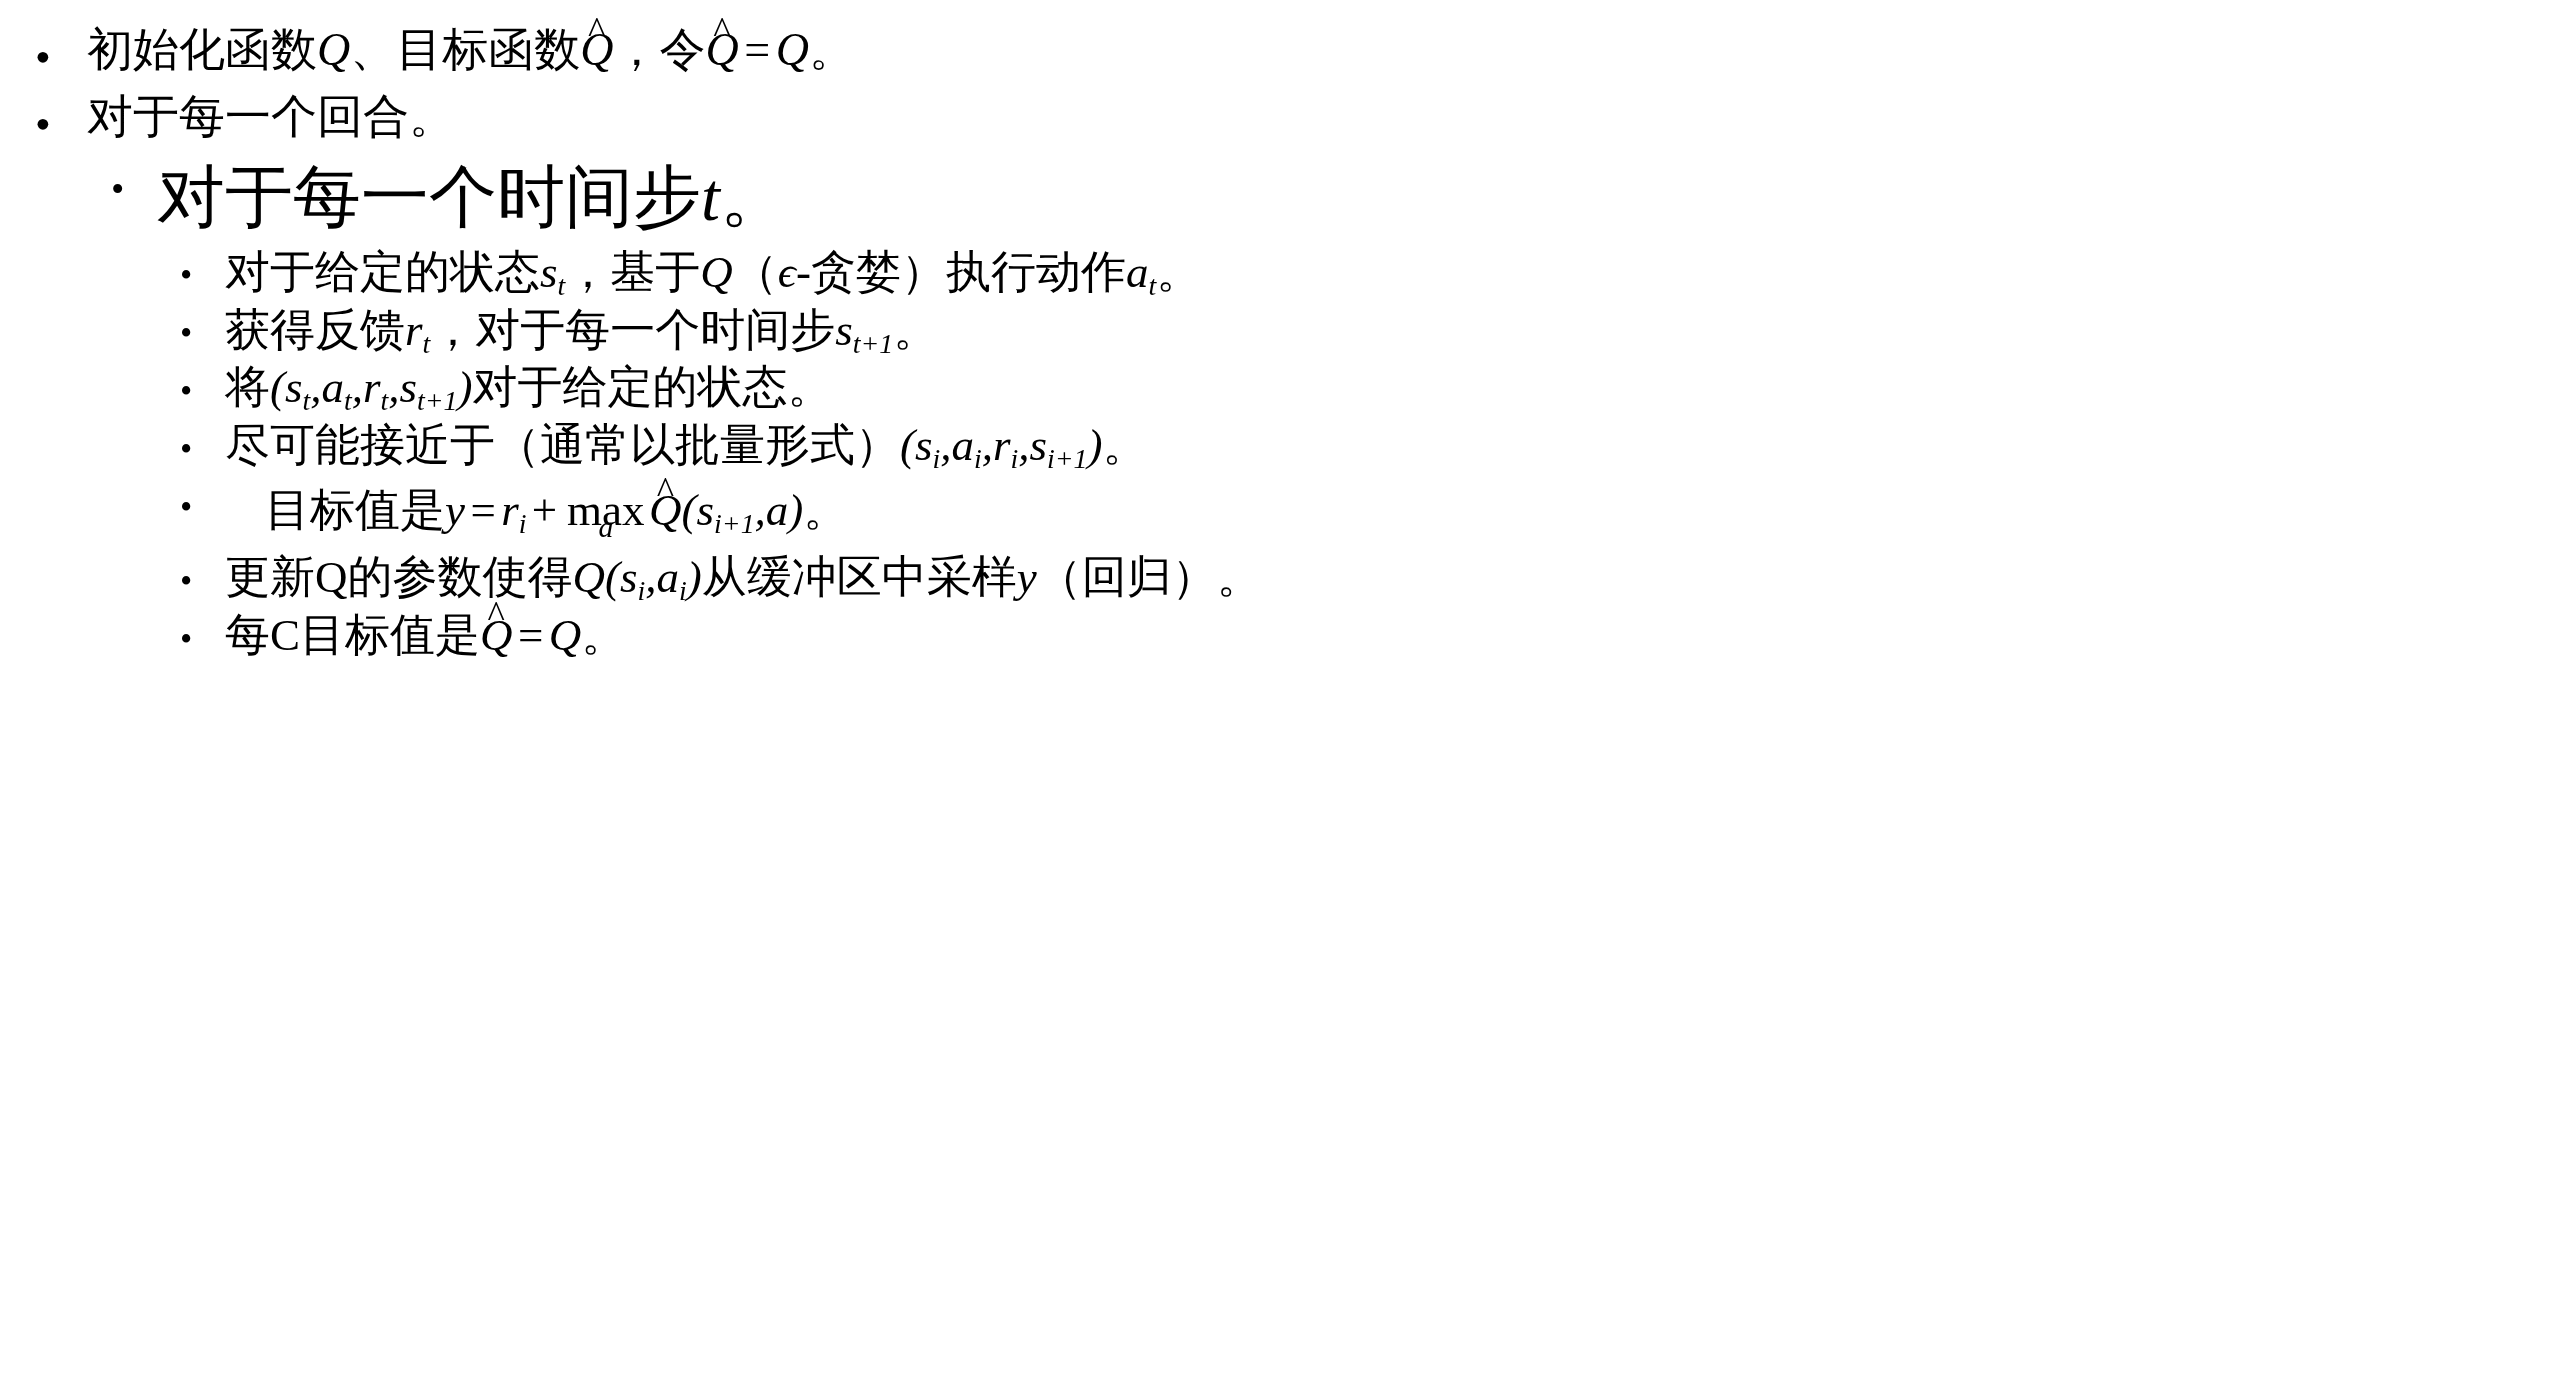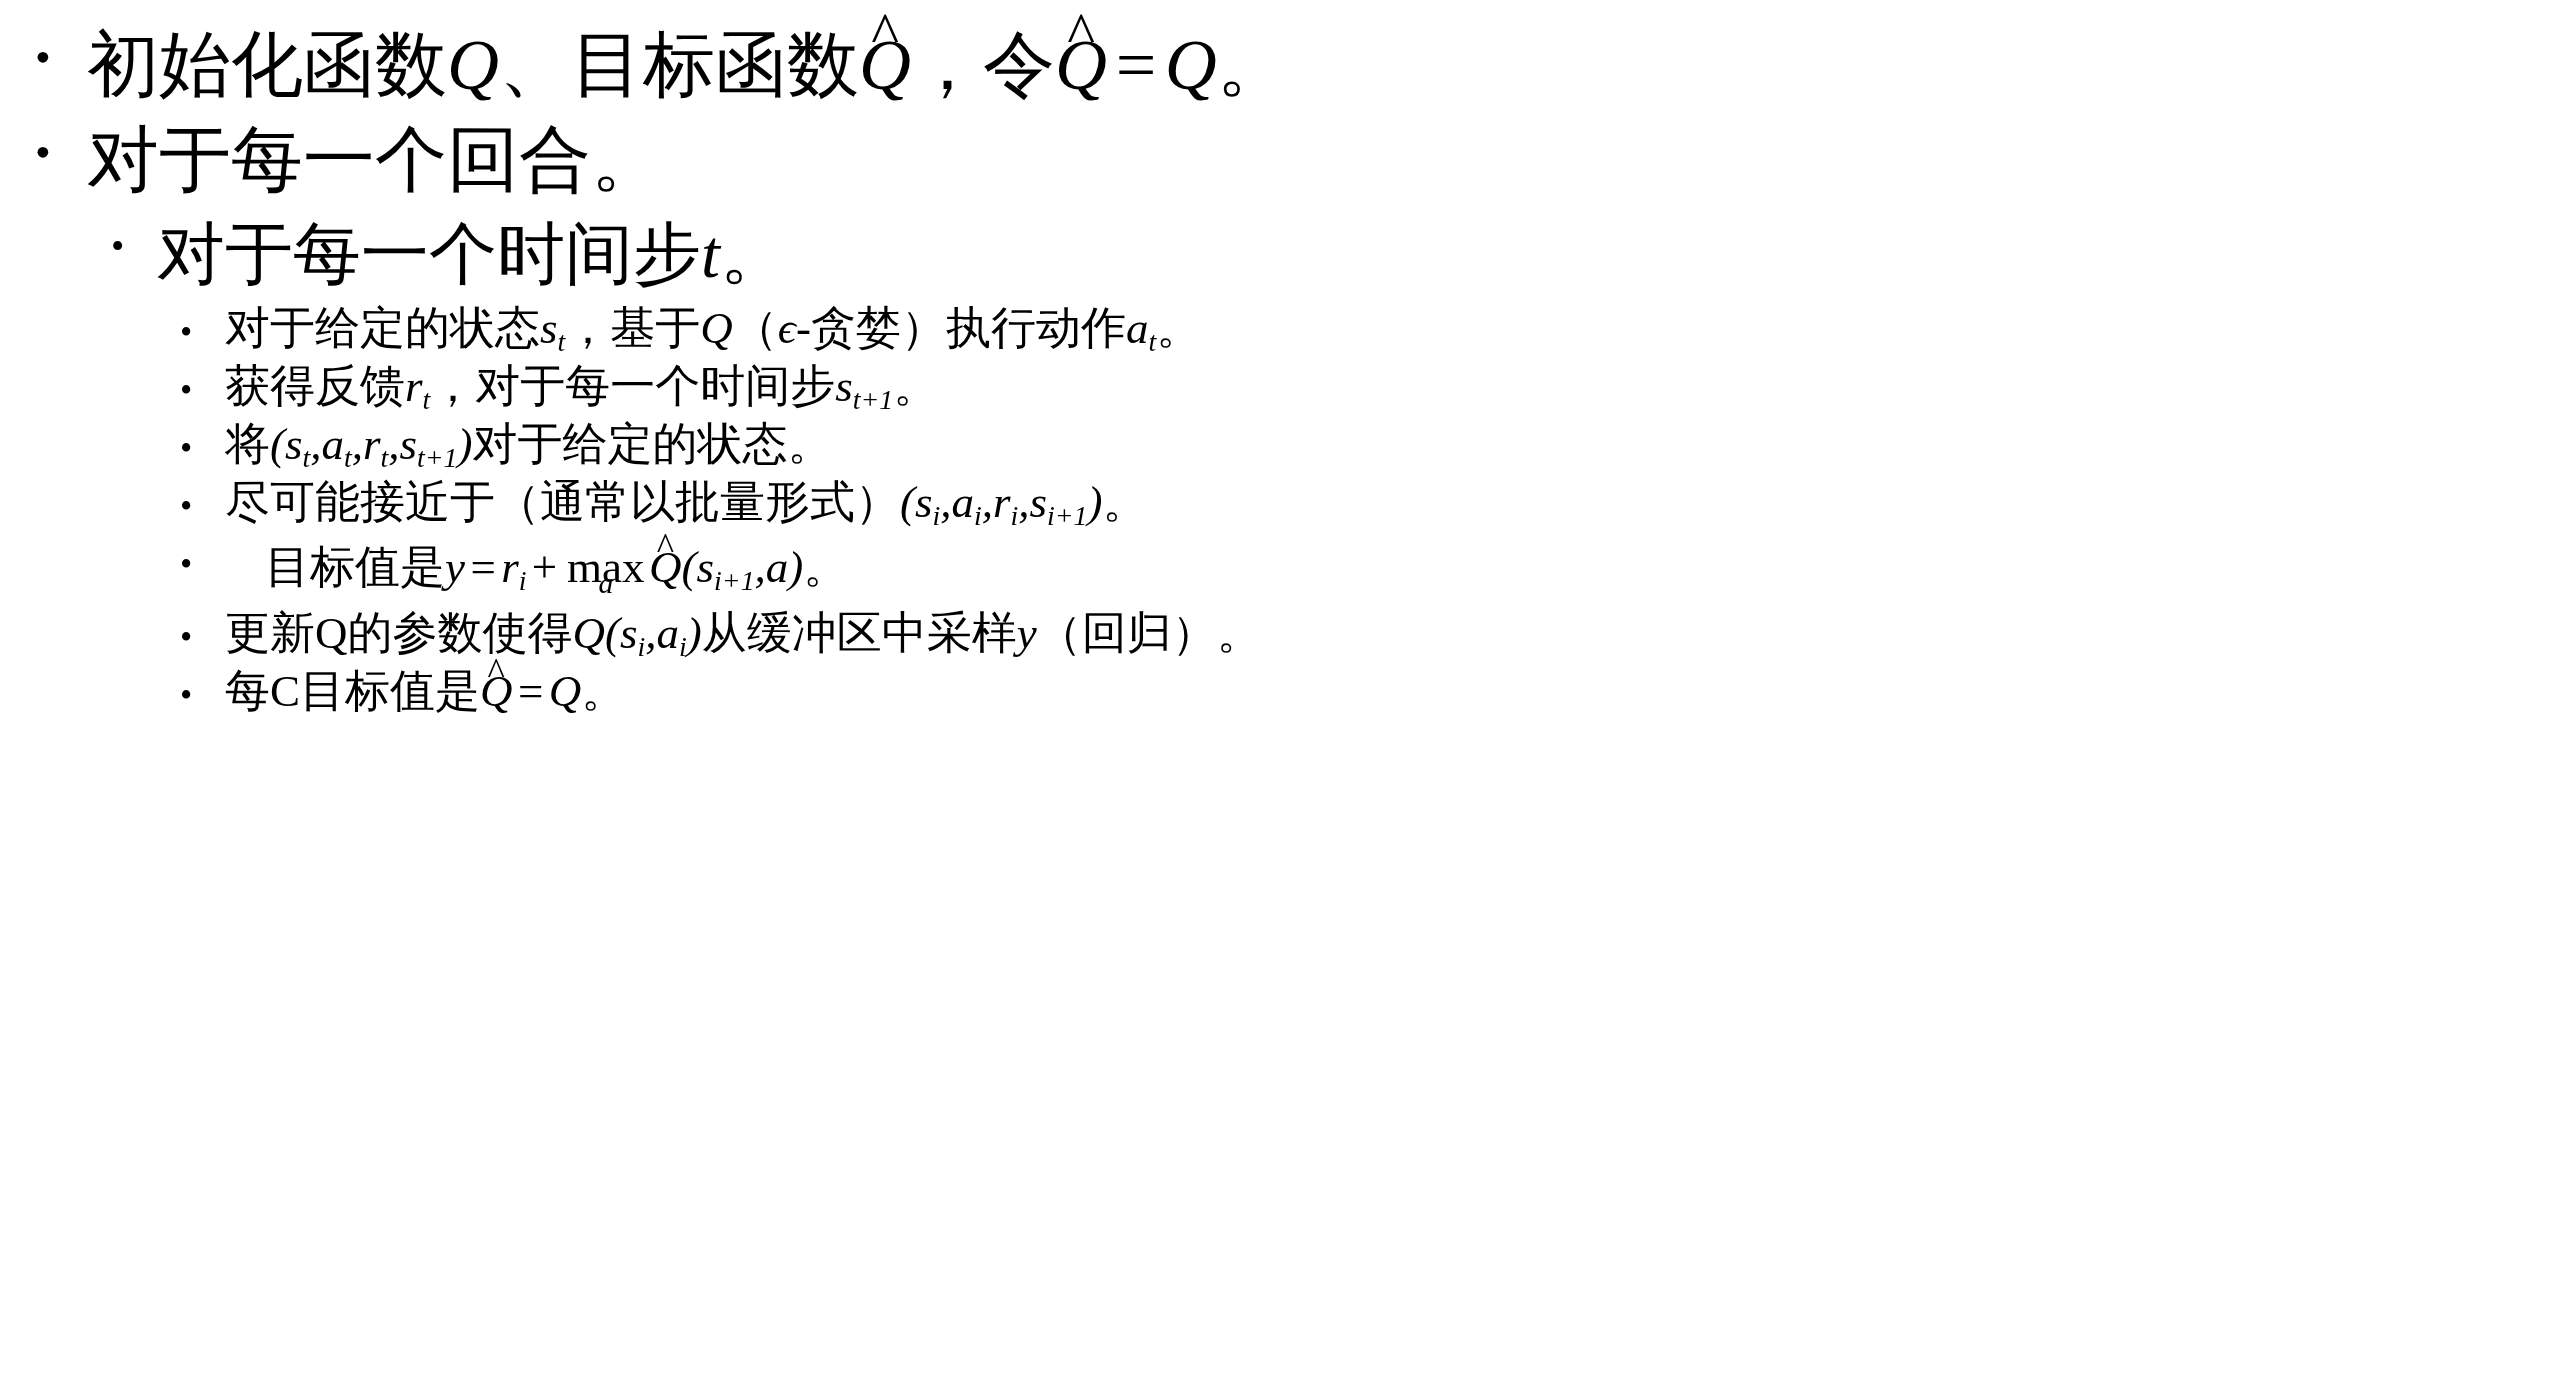--- a/index.html
+++ b/index.html
@@ -42,21 +42,21 @@
   }
 
   
   .l1 > li.item { margin-bottom: 10.5px; }
   .l1 > li.item > .bullet {
     width: 52px;
     font-size: 45px;
     padding-top: 11.6px;
   }
   .l1 > li.item > .text {
-    font-size: 72px;
+    font-size: 46px;
     line-height: 1.18;
   }
 
   
   ul.l2 { margin-top: 5.8px; }
   .l2 > li.item { margin-bottom: 8.1px; padding-left: 76px; }
   .l2 > li.item > .bullet {
     width: 46px;
     font-size: 38px;
     padding-top: 12.8px;

